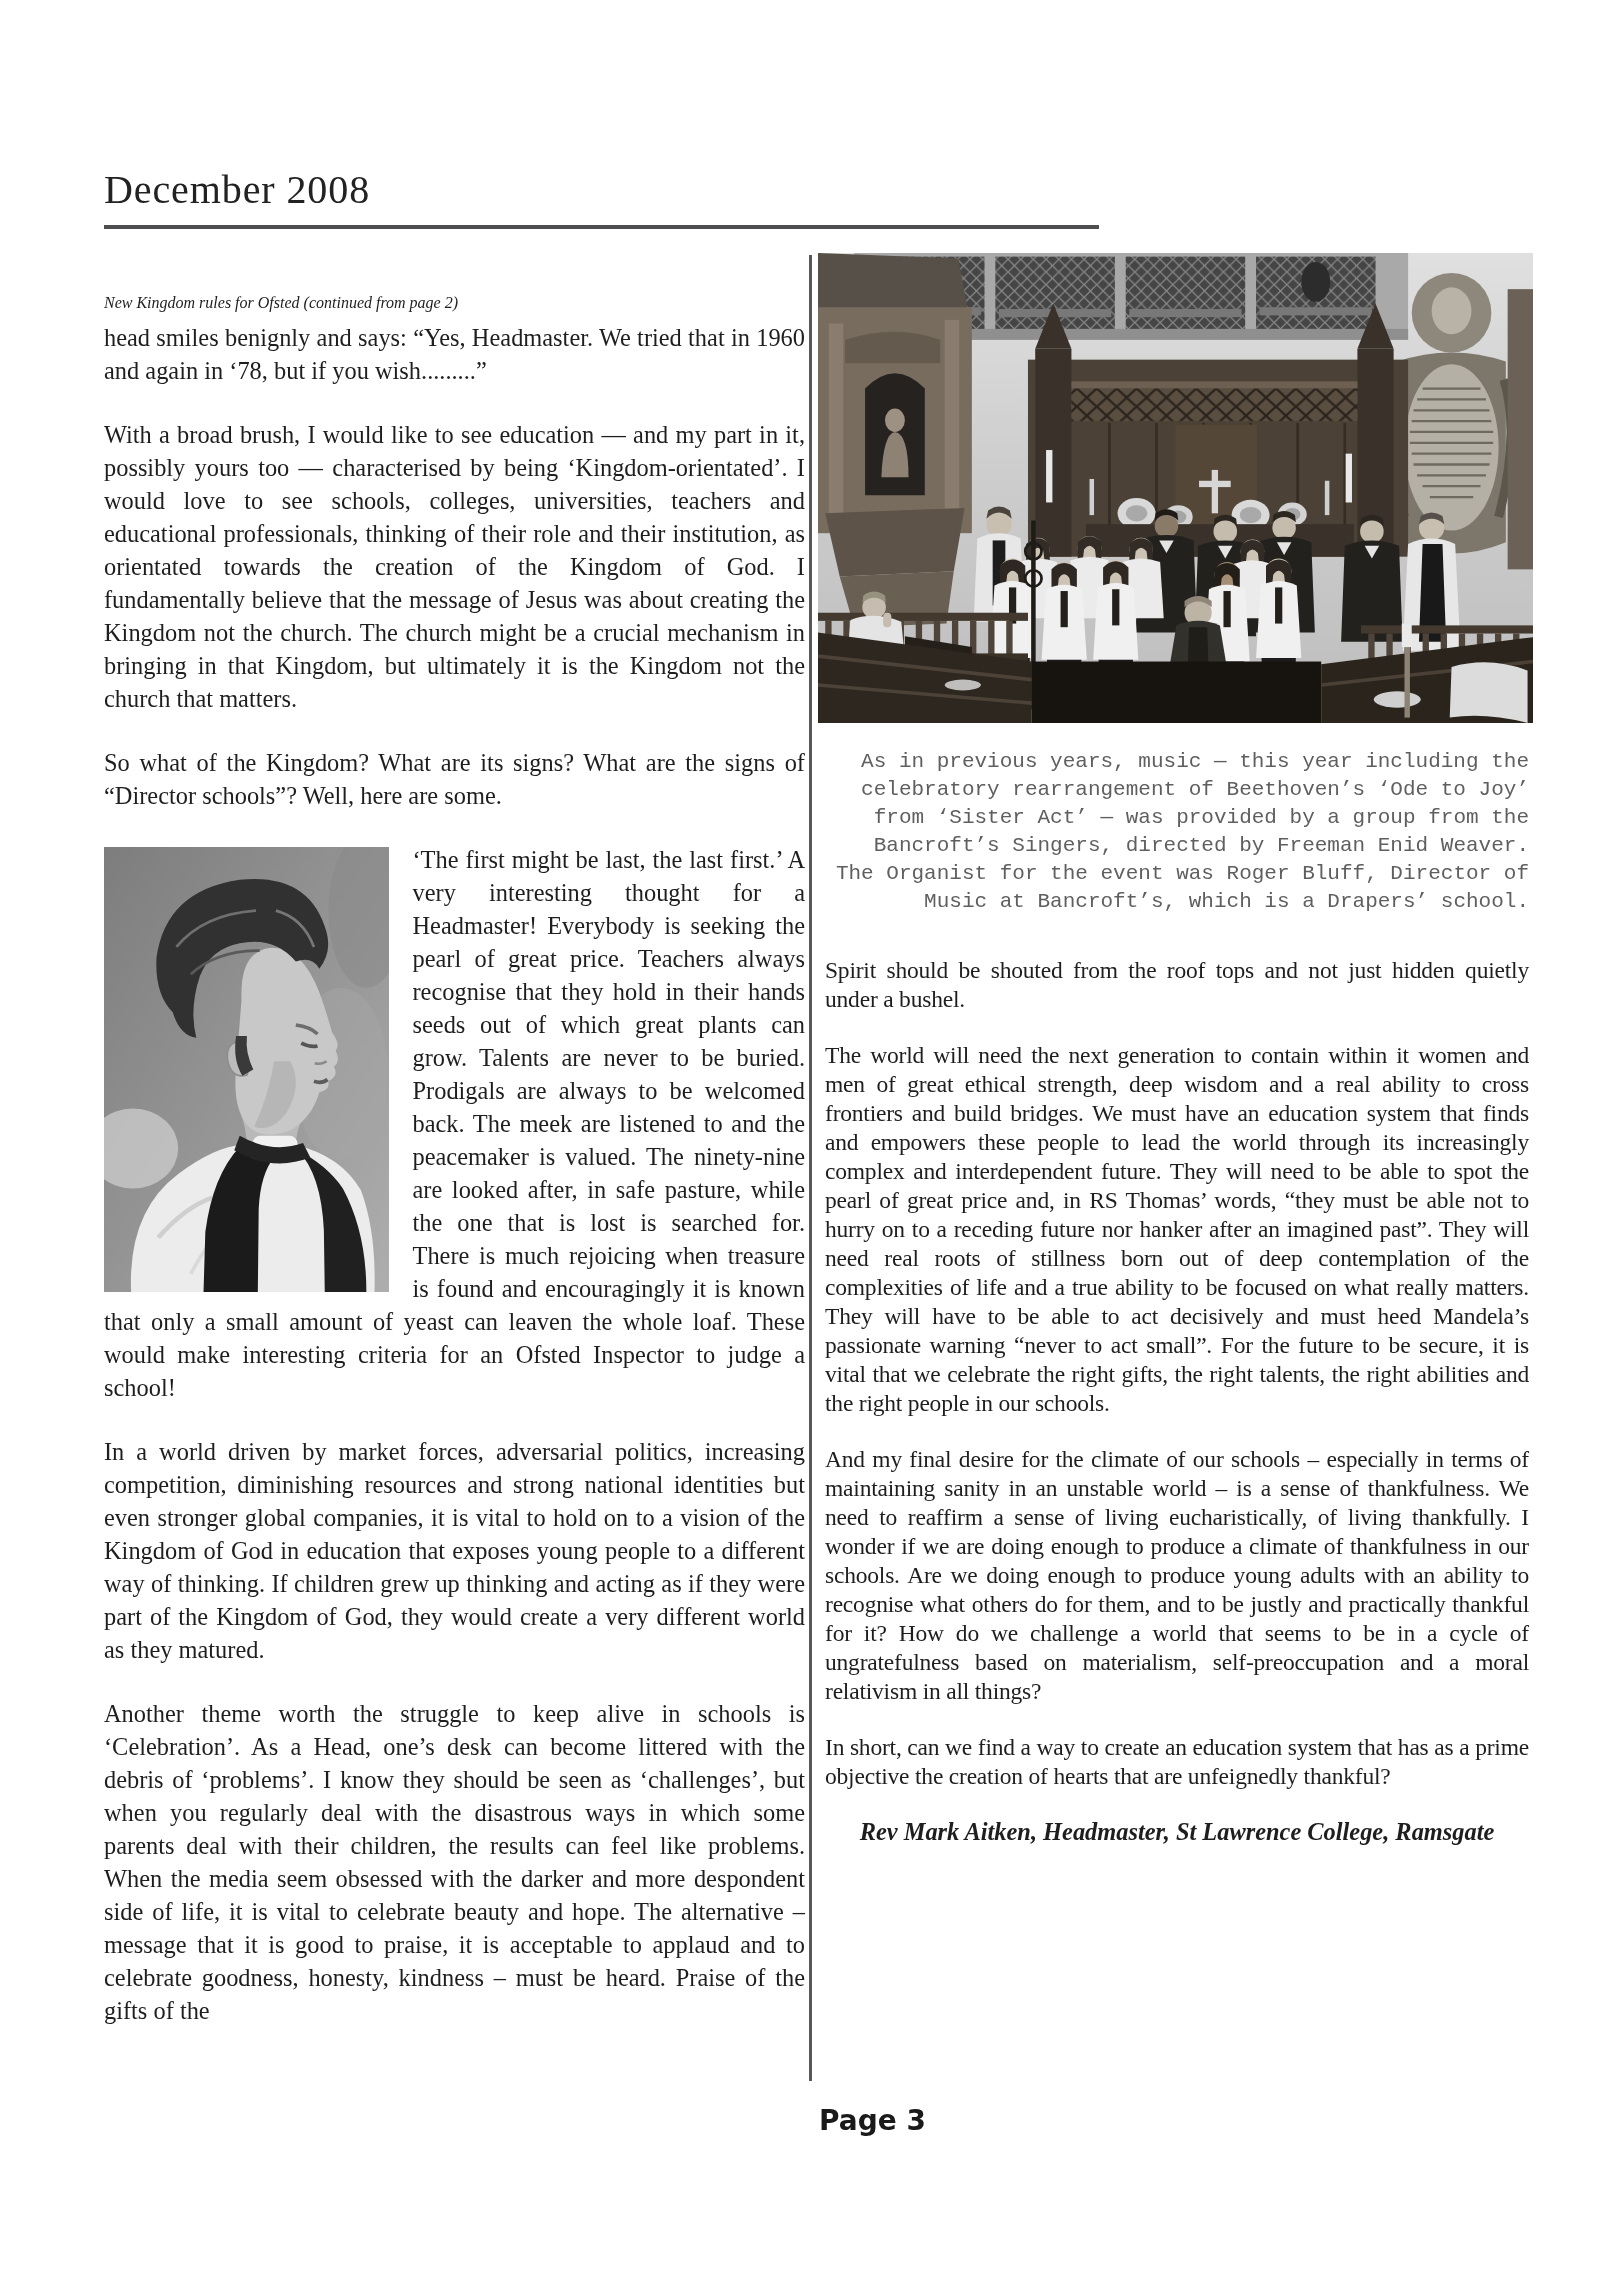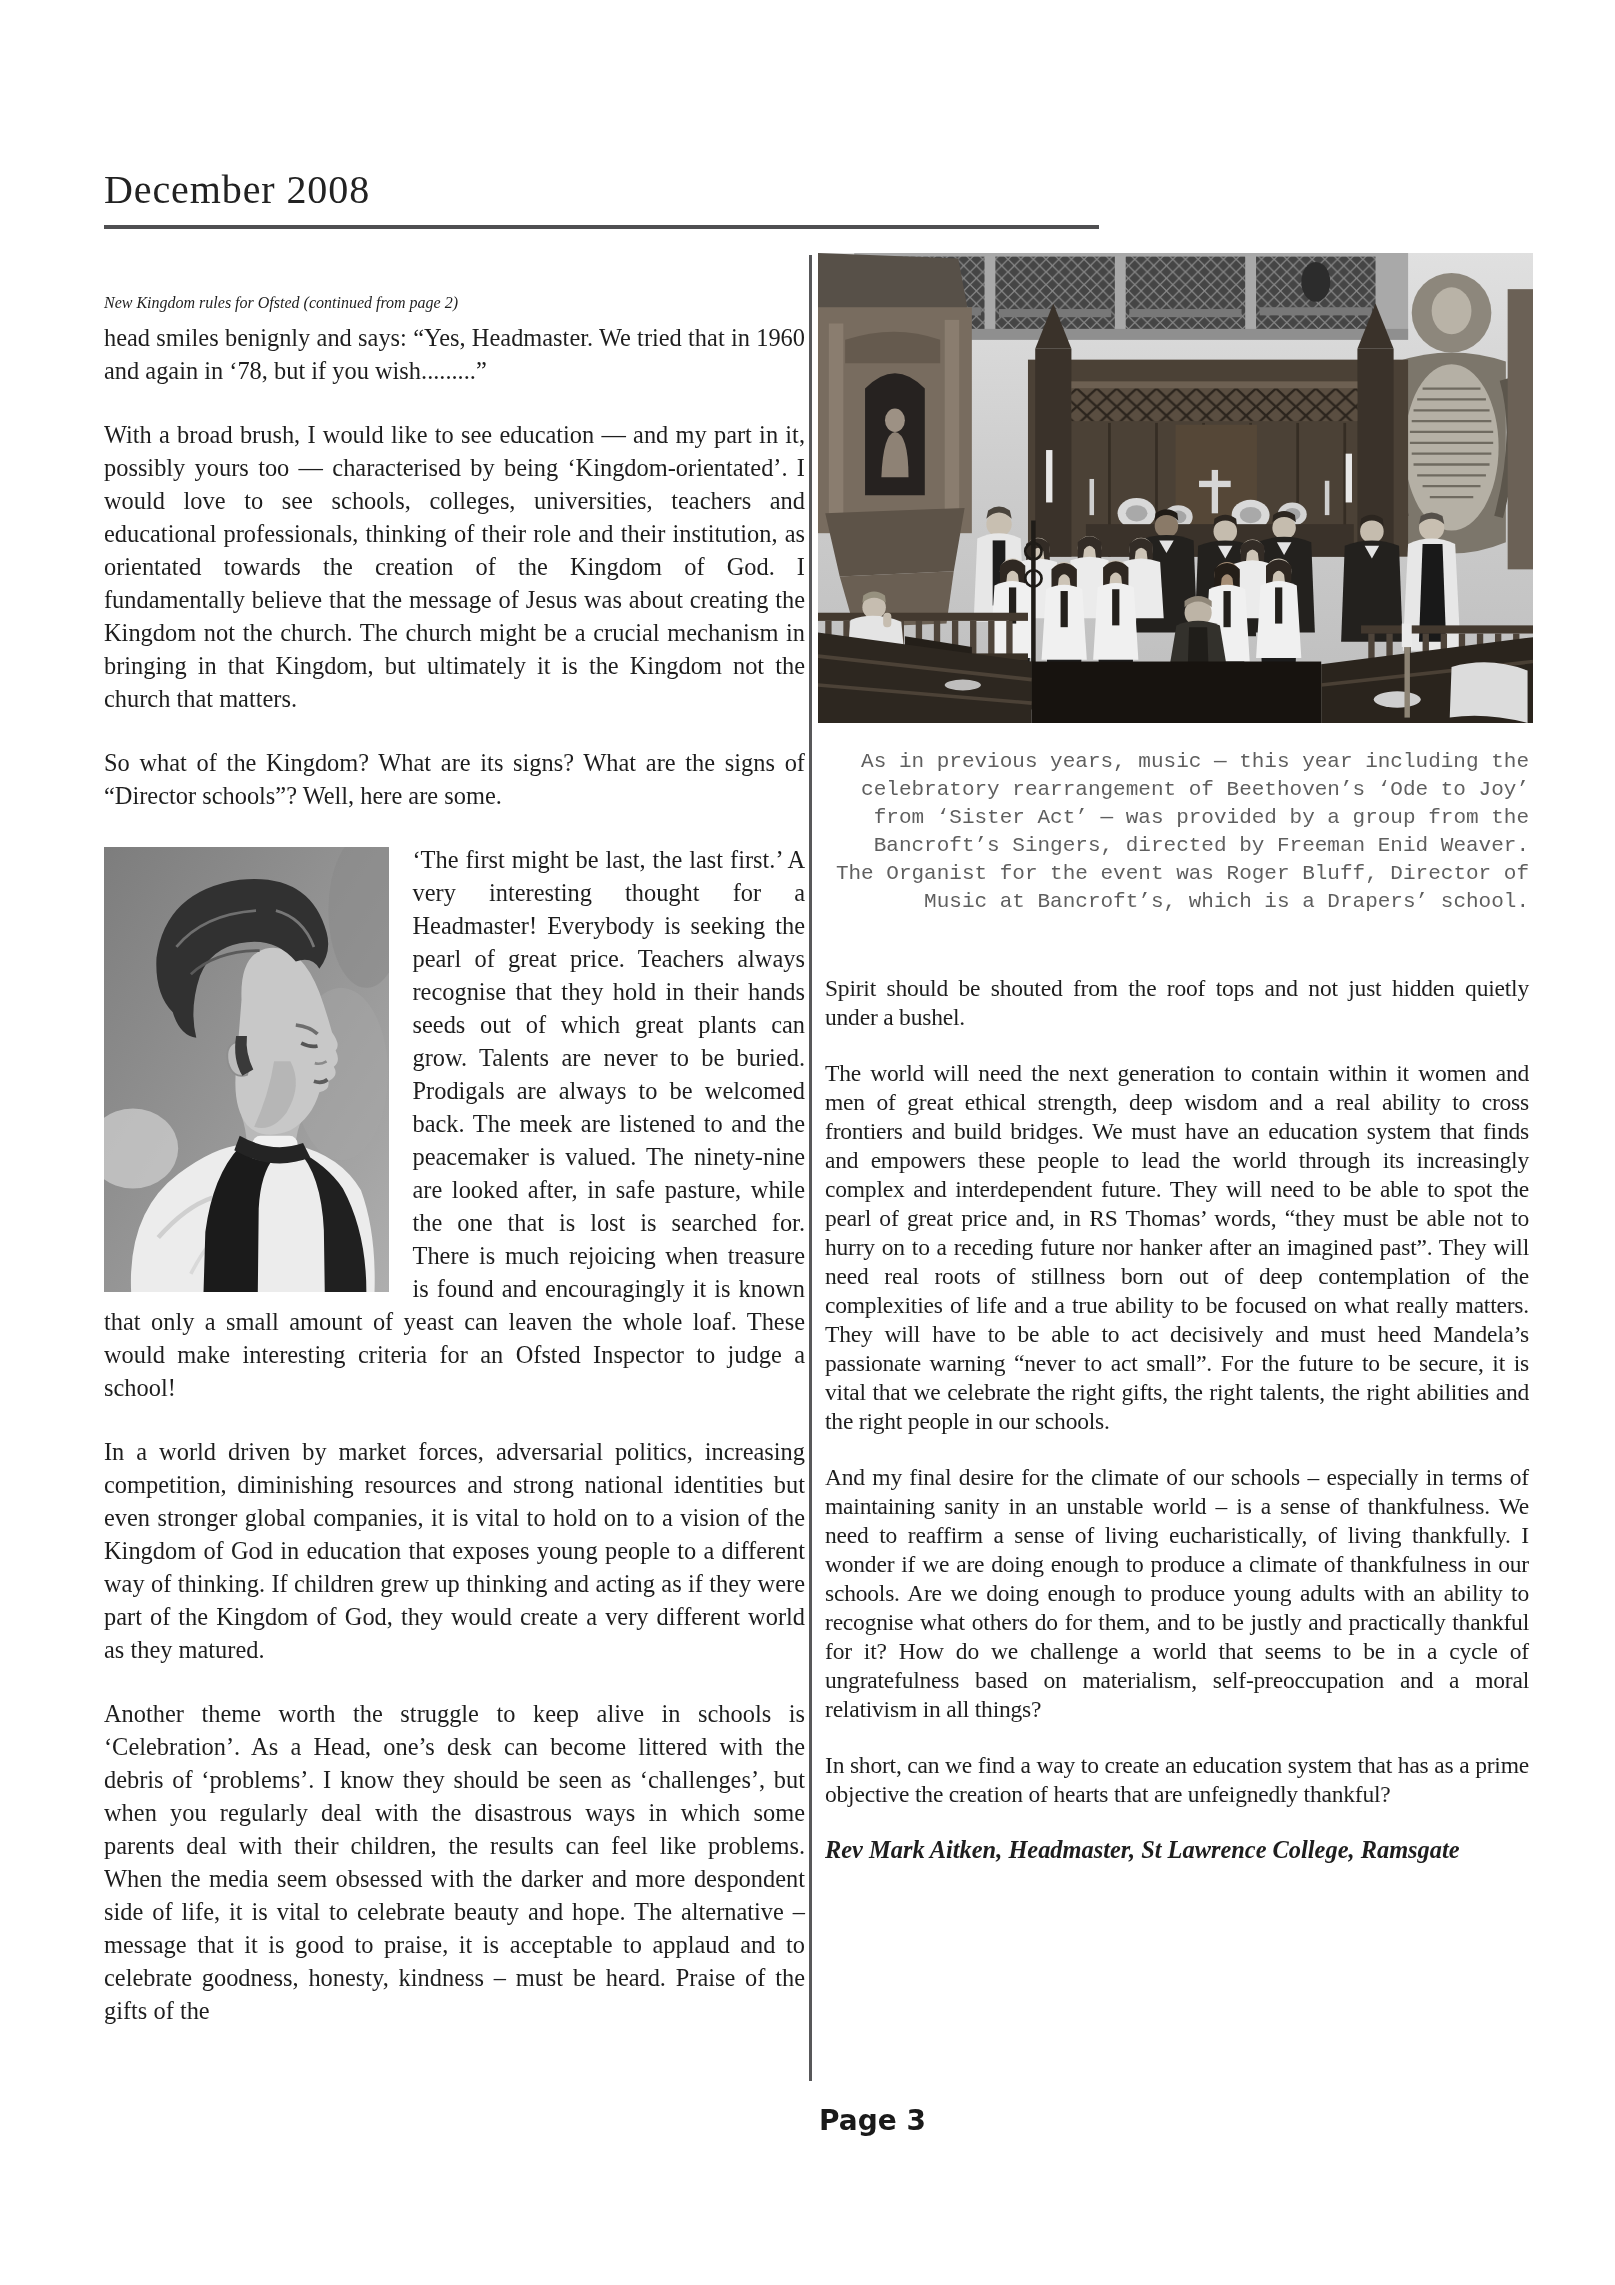--- a/index.html
+++ b/index.html
@@ -27,23 +27,23 @@
   }
   .priest-photo svg { display:block; width:100%; height:100%; }
   .col-right { position:absolute; left:825px; top:253px; width:704px; }
   .choir-photo { width:715px; height:470px; margin-left:-7.2px; display:block; }
   .choir-photo svg { display:block; width:100%; height:100%; }
   .photo-caption {
     margin:25px 0 0 0; font-family:Liberation Mono, monospace; font-size:21px;
     line-height:28px; color:#5f5f5f; text-align:right;
   }
   .body2 { font-size:23.5px; line-height:29px; letter-spacing:-0.2px; text-align:justify; margin:0 0 27px 0; }
-  .body2.first { margin-top:58px; }
+  .body2.first { margin-top:40px; }
   .signature {
-    font-style:italic; font-weight:600; font-size:24.4px; text-align:left; margin:5.4px 0 0 0;
+    font-style:italic; font-weight:600; font-size:24.4px; text-align:center; margin:5.4px 0 0 0;
   }
   .page-number {
     position:absolute; left:819px; top:2104px; font-family:"DejaVu Sans", sans-serif;
     font-weight:bold; font-size:28px; color:#1a1a1a;
   }
 </style>
 </head>
 <body>
 
 <div id="page">

